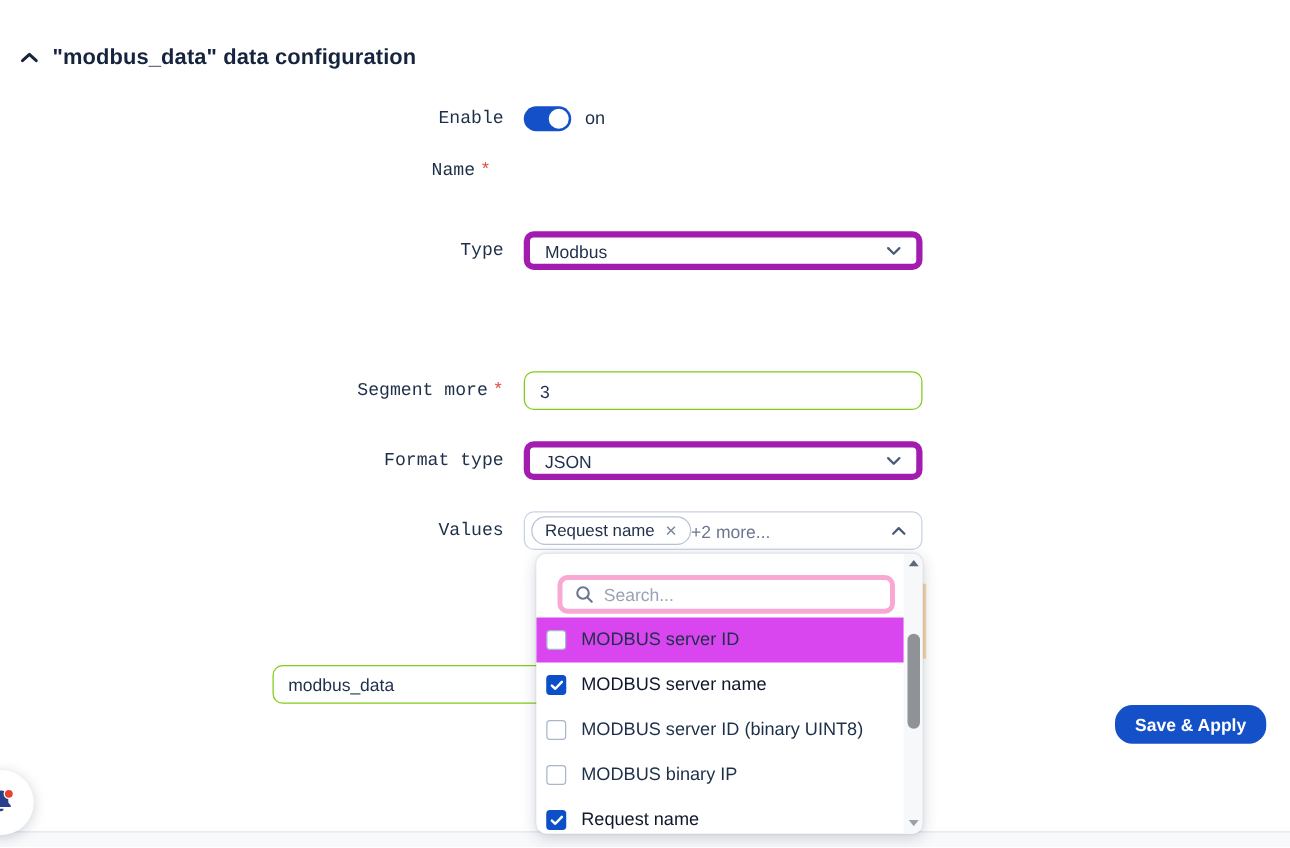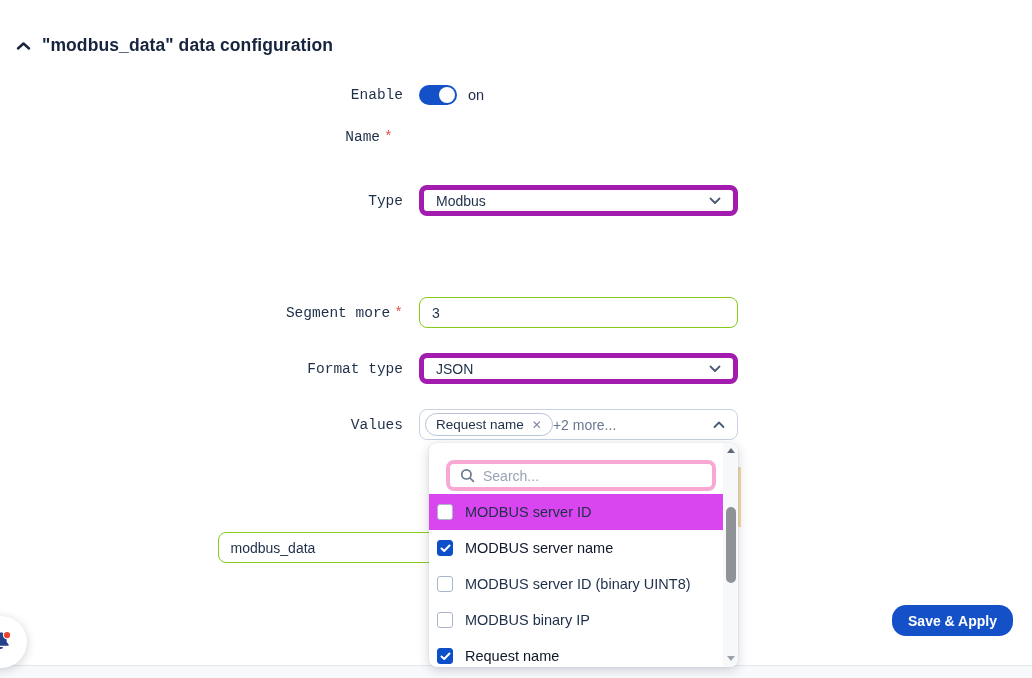--- a/index.html
+++ b/index.html
@@ -73,21 +73,21 @@
   .sb-thumb { position:absolute; left:2.5px; top:64px; width:10px; height:76px;
     border-radius:5px; background:#8f9398; cursor:pointer; }
 
   
   .peek-strip { position:absolute; left:738px; top:467px; width:3px; height:60px;
     background:#f7d9ac; z-index:1; }
 
   
   .footer-band { position:absolute; left:0; top:665px; width:1032px; height:13px;
     background:#f8f9fb; border-top:1px solid #e2e6ee; z-index:0; }
-  .save-btn { position:absolute; left:892px; top:605px; width:121px; height:31px;
+  .save-btn { position:absolute; left:892px; top:564px; width:121px; height:31px;
     background:#1450c8; color:#fff; border:none; border-radius:14px; font-size:14px;
     font-weight:700; cursor:pointer; font-family:"Liberation Sans","DejaVu Sans",sans-serif; }
 
   
   .fab { position:absolute; left:-25px; top:616px; width:52px; height:52px; border-radius:50%;
     background:#fff; box-shadow:0 2px 10px rgba(30,40,70,.22); z-index:6;
     display:flex; align-items:center; justify-content:center; cursor:pointer; }
 </style>
 </head>
 <body>

